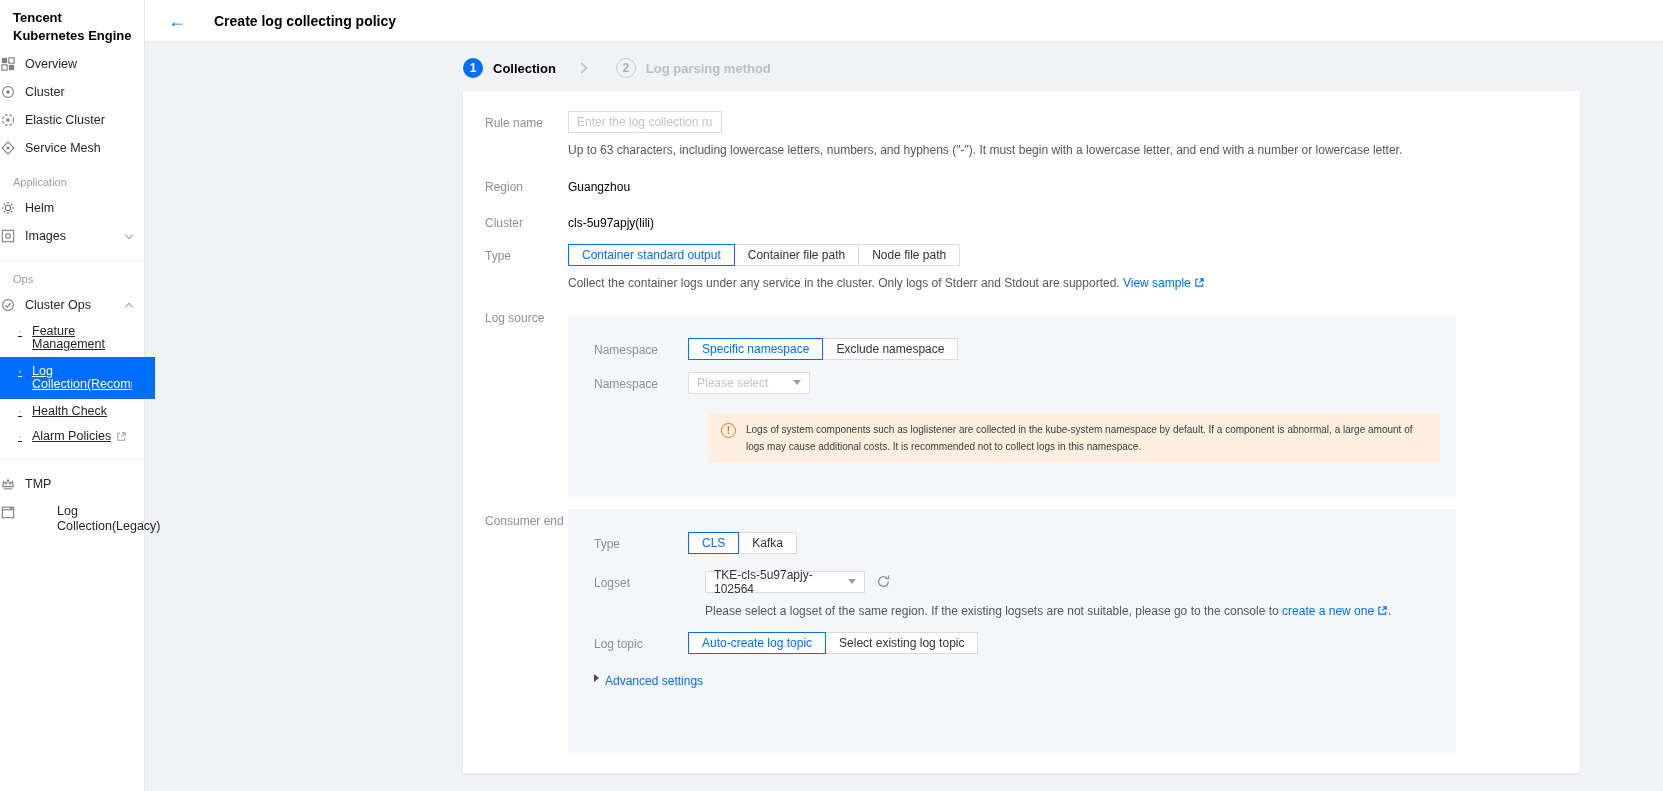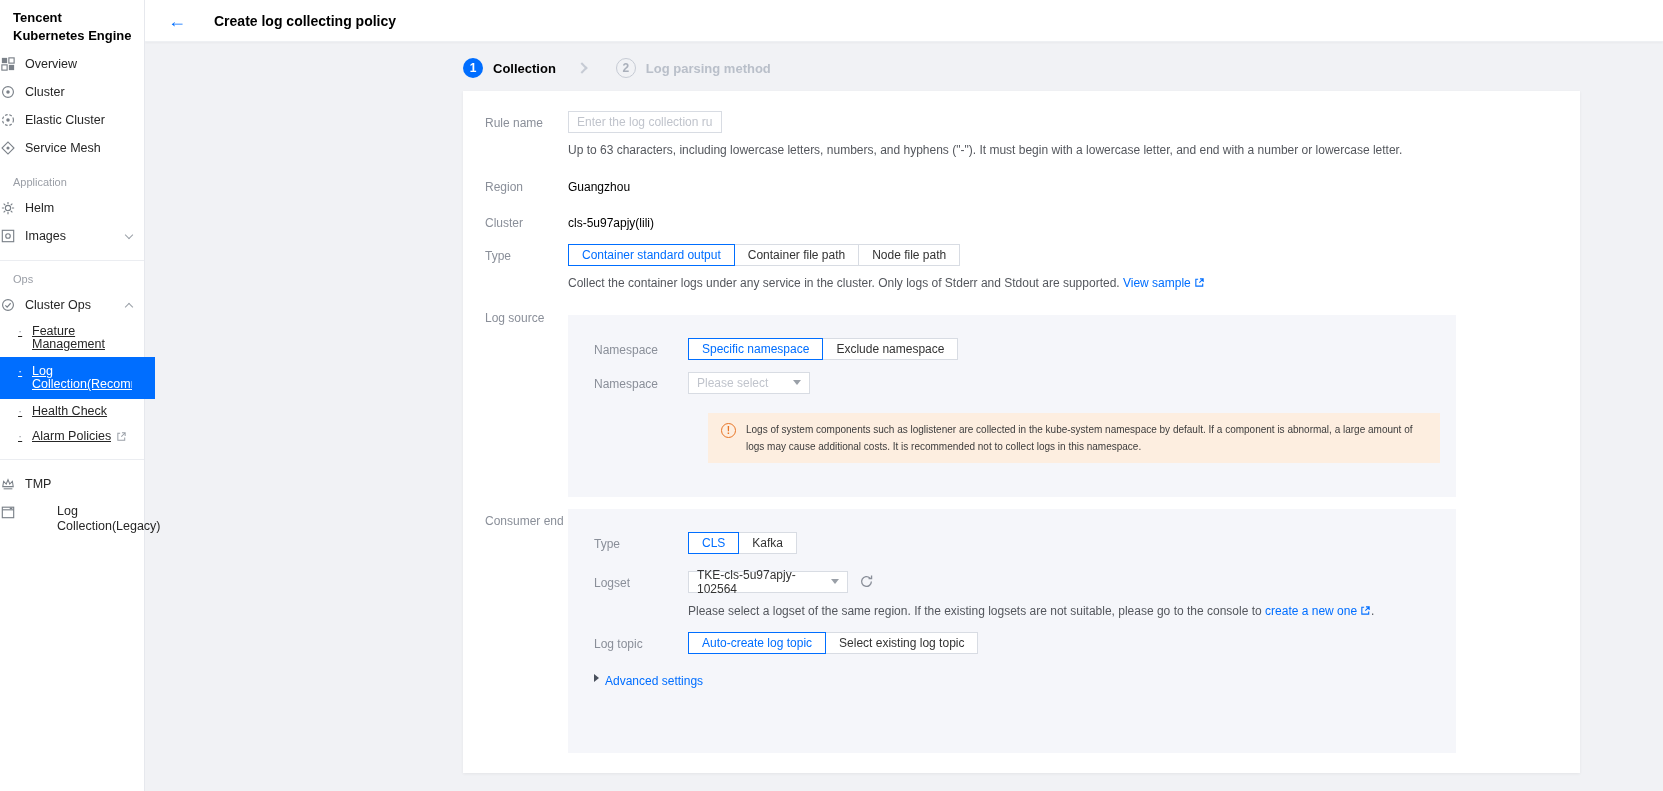--- a/index.html
+++ b/index.html
@@ -80,21 +80,21 @@
   .refresh { margin-left:11px; color:#8a8f99; cursor:pointer; display:flex; align-items:center; height:22px; }
 
   .warning { margin:19px 0 0 114px; width:732px; background:#fdeee0; display:flex; padding:8px 13px; }
   .warn-ic { width:15px; height:15px; border-radius:50%; border:1.5px solid #e87425; color:#e87425; font-size:10px; font-weight:bold; display:flex; align-items:center; justify-content:center; flex:none; margin:2px 10px 0 0; }
   .warning p { font-size:10px; color:#3c3c3c; line-height:1.7; }
 
   .advanced { display:flex; align-items:flex-start; margin-top:20px; cursor:pointer; }
   .tri { width:0; height:0; border-left:5px solid #49505c; border-top:4px solid transparent; border-bottom:4px solid transparent; margin-right:6px; }
   .advanced span { color:#006eff; font-size:12px; }
 
-  .mt20 { margin-top:20px; } .mt21 { margin-top:21px; } .mt14 { margin-top:14px; } .mt12 { margin-top:12px; } .mt17 { margin-top:17px; } .mt13 { margin-top:13px; } .mt10 { margin-top:10px; }
+  .mt20 { margin-top:20px; } .mt21 { margin-top:21px; } .mt14 { margin-top:14px; } .mt12 { margin-top:12px; } .mt17 { margin-top:17px;gap:17px; } .mt13 { margin-top:13px; } .mt10 { margin-top:10px; }
 </style>
 </head>
 <body>
 
 <div class="page">
 
   <aside class="sidebar">
     <div class="sb-title">Tencent Kubernetes Engine</div>
 
     <div class="sb-item">

